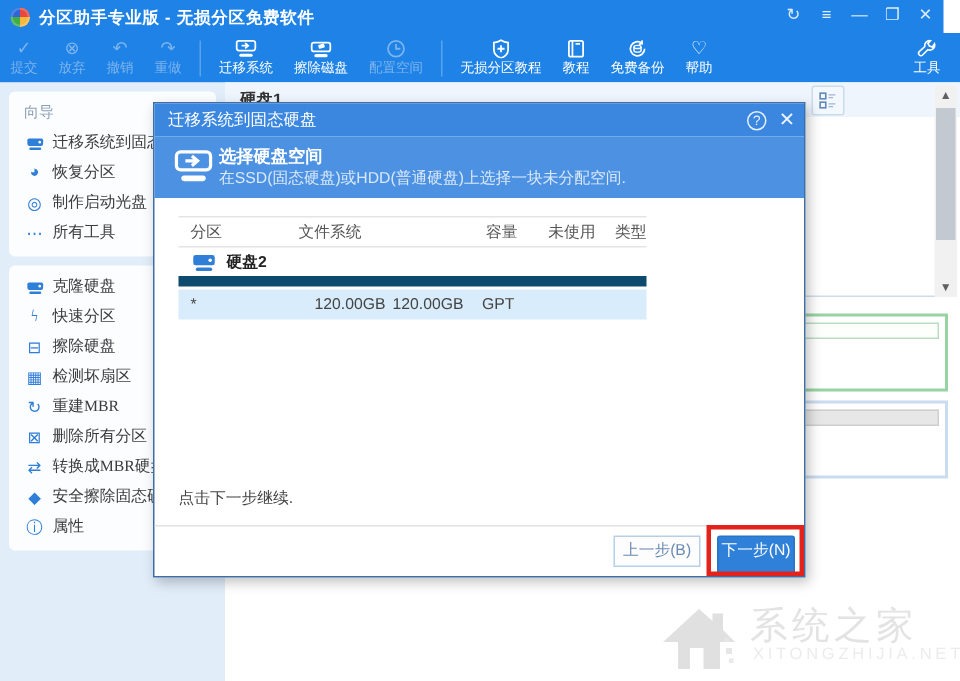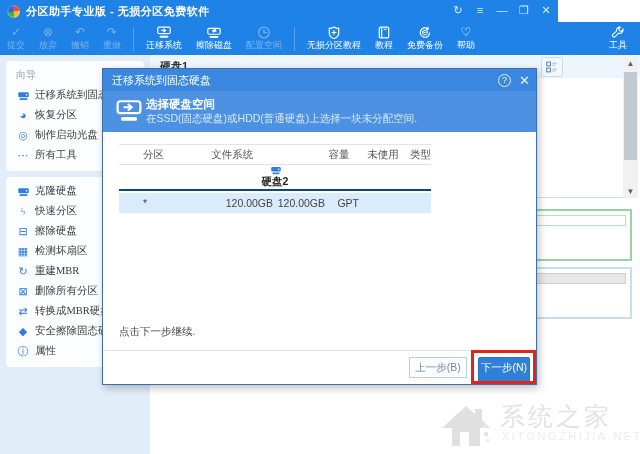--- a/index.html
+++ b/index.html
@@ -1,20 +1,20 @@
 <!DOCTYPE html>
 <html><head>
 <meta charset="utf-8">
 <style>
   * { margin:0; padding:0; box-sizing:border-box; }
   html,body { width:640px; height:454px; overflow:hidden; }
   body { font-family:"Liberation Sans","DejaVu Sans",sans-serif; position:relative; background:#fff; }
 
   
-  .titlebar { position:absolute; left:0; top:0; width:558px; height:22px; background:#1e82e6; display:flex; align-items:center; }
+  .titlebar { position:absolute; left:0; top:0; width:629px; height:22px; background:#1e82e6; display:flex; align-items:center; }
   .appicon { width:13px; height:13px; border-radius:50%; margin:0 6px 0 7px;
              background:conic-gradient(#e8483f 0 25%, #f5b83d 25% 50%, #3fae49 50% 75%, #2f66d8 75% 100%);
              box-shadow:inset 0 0 0 1.5px #fff3; }
   .title { color:#fff; font-size:11px; font-weight:bold; letter-spacing:.5px; }
   .winctl { position:absolute; top:2px; right:4px; display:flex; gap:6px; }
   .winctl span { width:16px; height:16px; color:#dcecfc; font-size:11px; line-height:16px; text-align:center; cursor:default; }
 
   .toolbar { position:absolute; left:0; top:22px; width:640px; height:33px; background:#1e82e6; display:flex; align-items:center; }
   .tbtn { display:flex; flex-direction:column; align-items:center; justify-content:center; height:33px; padding:0 7px; color:#fff; }
   .tbtn .tico { font-size:12px; line-height:13px; height:14px; }
@@ -63,28 +63,28 @@
   .dctl { position:absolute; top:0; right:6px; height:22px; display:flex; gap:8px; align-items:center; }
   .dhelp { width:13px; height:13px; border:1px solid #e8f1fb; border-radius:50%; color:#eef5fc; font-size:9px; line-height:11px; text-align:center; }
   .dclose { color:#eef5fc; font-size:13px; }
   .dbanner { position:absolute; left:0; top:22px; width:433px; height:41px; background:#4d92e2; color:#fff; }
   .dbanner .bico { position:absolute; left:13px; top:8px; }
   .dbanner .bh { position:absolute; left:43px; top:6px; font-size:11.5px; font-weight:bold; }
   .dbanner .bs { position:absolute; left:43px; top:21px; font-size:10.5px; color:#d9e8fa; }
 
   .dtable { position:absolute; left:16px; top:75px; width:312px; font-size:10.5px; color:#444; }
   .trow { display:flex; align-items:center; height:19px; }
-  .trow .c1 { width:80px; padding-left:8px;margin-left:16px; }
+  .trow .c1 { width:80px; padding-left:8px; }
   .trow .c2 { width:88px; }
   .trow .c3 { width:58px; text-align:right; }
   .trow .c4 { width:52px; text-align:right; }
   .trow .c5 { width:34px; text-align:right; }
   .thead { border-top:1px solid #e4e4e4; border-bottom:1px solid #e4e4e4; color:#555; height:21px; }
   .thead > div { position:relative; }
-  .grow { height:26px; font-weight:bold; color:#222; border-bottom:2px solid #0c4a6e;flex-direction:column; }
+  .grow { height:26px; font-weight:bold; color:#222; border-bottom:7px solid #0c4a6e; }
   .grow .gico { margin:0 6px 0 8px; }
   .drow { background:#d9ecfb; height:20px; margin-top:2px; }
 
   .dhint { position:absolute; left:16px; top:256px; font-size:10.5px; color:#444; }
   .dfootsep { position:absolute; left:0; top:281px; width:433px; height:1px; background:#e2e2e2; }
   .btn-prev { position:absolute; left:306px; top:288px; width:58px; height:21px; background:#fdfdfd; border:1px solid #b8cfe8; border-radius:0; color:#6b8bb5; font-size:10.5px; text-align:center; line-height:19px; }
   .btn-next { position:absolute; left:375px; top:288px; width:52px; height:26px; background:#2f80d9; border:1px solid #2a74c6; border-radius:2px; color:#fff; font-size:10.5px; text-align:center; line-height:19px; }
   .red-annot { position:absolute; left:368px; top:281px; width:65px; height:34px; border:3px solid #e3231b; z-index:11; }
 
   .hide { position:absolute; width:0; height:0; overflow:hidden; }

